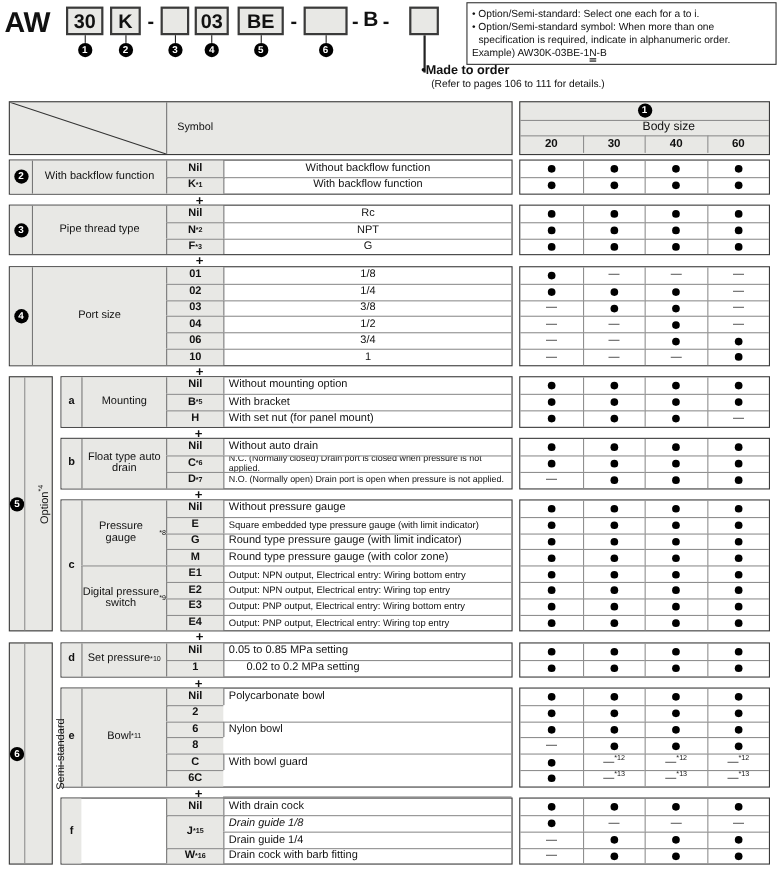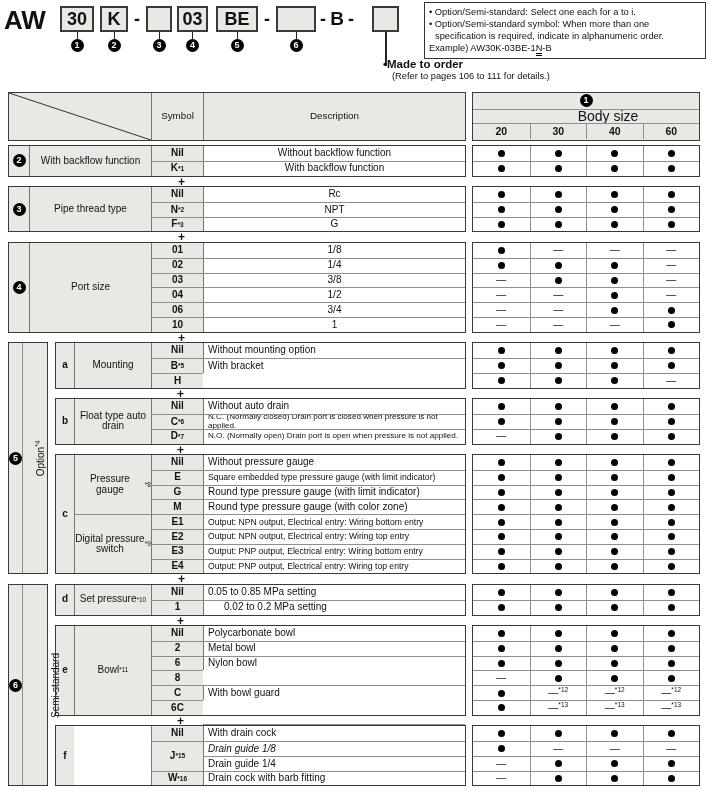--- a/index.html
+++ b/index.html
@@ -60,21 +60,21 @@
   #hdr{display:flex;margin-left:8px;margin-bottom:4px;}
   #hdr-left{width:458px;height:49px;border:1.5px solid #3a3a3a;background:#e8e8e5;display:grid;
             grid-template-columns:142px 52px 1fr;box-sizing:border-box;}
   #hdr-left .cell{font-size:9.8px;}
   #diag{position:relative;}
   #diag svg{position:absolute;left:0;top:0;width:100%;height:100%;}
   #hdr-right{width:228px;height:49px;border:1.5px solid #3a3a3a;background:#e8e8e5;display:grid;
              grid-template-columns:repeat(4,1fr);grid-template-rows:15.5px 14.5px 15.5px;box-sizing:border-box;}
   #hdr-right .span4{grid-column:1/span 4;}
   #hdr-right .sz{font-weight:bold;font-size:10.5px;}
-  #hdr-right .bs{font-size:14px;padding-left:44px;}
+  #hdr-right .bs{font-size:11px;padding-left:44px;}
 </style>
 </head>
 <body>
 
 <div id="page">
 
   <div id="code-area">
     <div class="prefix">AW</div>
 
     <div id="mto-line"></div>
@@ -128,21 +128,20 @@
 
   <div id="tbl">
     <div id="hdr">
       <div id="hdr-left">
         <div class="cell" id="diag">
           <svg viewBox="0 0 100 100" preserveAspectRatio="none">
               <line x1="0" y1="0" x2="100" y2="100" stroke="#333" stroke-width="1.6"></line>
             </svg>
         </div>
         <div class="cell bld">Symbol</div>
-        <div class="cell bld">Description</div>
       </div>
       <div class="gap"></div>
       <div id="hdr-right">
         <div class="cell span4">
             <span class="ncircle">1</span>
           </div>
         <div class="cell span4 bt bs">Body size</div>
         <div class="cell bt sz">20</div>
         <div class="cell bt bl sz">30</div>
         <div class="cell bt bl sz">40</div>
@@ -357,20 +356,21 @@
           </div>
           <div class="band">
             <div class="lbox narrow">
               <div class="cell sym gray" style="grid-area: 1 / 1 / span 3;">a</div>
               <div class="cell gray bld" style="grid-area: 1 / 2 / span 3;">Mounting</div>
               <div class="cell sym gray bld" style="grid-column: 3;">Nil</div>
               <div class="cell desc bld left" style="grid-column: 4;">Without mounting option</div>
               <div class="cell sym gray bld bt" style="grid-column: 3;">B<sup>*5</sup></div>
               <div class="cell desc bld bt left" style="grid-column: 4;">With bracket</div>
               <div class="cell sym gray bld bt" style="grid-column: 3;">H</div>
+              <div class="cell desc bld bt left" style="grid-column: 4;">With set nut (for panel mount)</div>
             </div>
             <div class="gap"></div>
             <div class="dbox">
               <div class="cell">
                 <span class="dot"></span>
               </div>
               <div class="cell bl">
                 <span class="dot"></span>
               </div>
               <div class="cell bl">
@@ -637,21 +637,20 @@
           <div class="plusrow inner-plus">
             <span>+</span>
           </div>
           <div class="band">
             <div class="lbox narrow">
               <div class="cell sym gray" style="grid-area: 1 / 1 / span 6;">e</div>
               <div class="cell gray bld" style="grid-area: 1 / 2 / span 6;">Bowl<sup>*11</sup></div>
               <div class="cell sym gray bld" style="grid-column: 3;">Nil</div>
               <div class="cell desc bld left" style="grid-column: 4;">Polycarbonate bowl</div>
               <div class="cell sym gray bld bt" style="grid-column: 3;">2</div>
-              <div class="cell desc bld bt left" style="grid-column: 4;">Metal bowl</div>
               <div class="cell sym gray bld bt" style="grid-column: 3;">6</div>
               <div class="cell desc bld bt left" style="grid-column: 4;">Nylon bowl</div>
               <div class="cell sym gray bld bt" style="grid-column: 3;">8</div>
               <div class="cell sym gray bld bt" style="grid-column: 3;">C</div>
               <div class="cell desc bld bt left" style="grid-column: 4;">With bowl guard</div>
               <div class="cell sym gray bld bt" style="grid-column: 3;">6C</div>
               <div class="cell desc bld bt left" style="grid-column: 4; margin-top: 24px;">With bowl guard (Nylon bowl)</div>
             </div>
             <div class="gap"></div>
             <div class="dbox">

